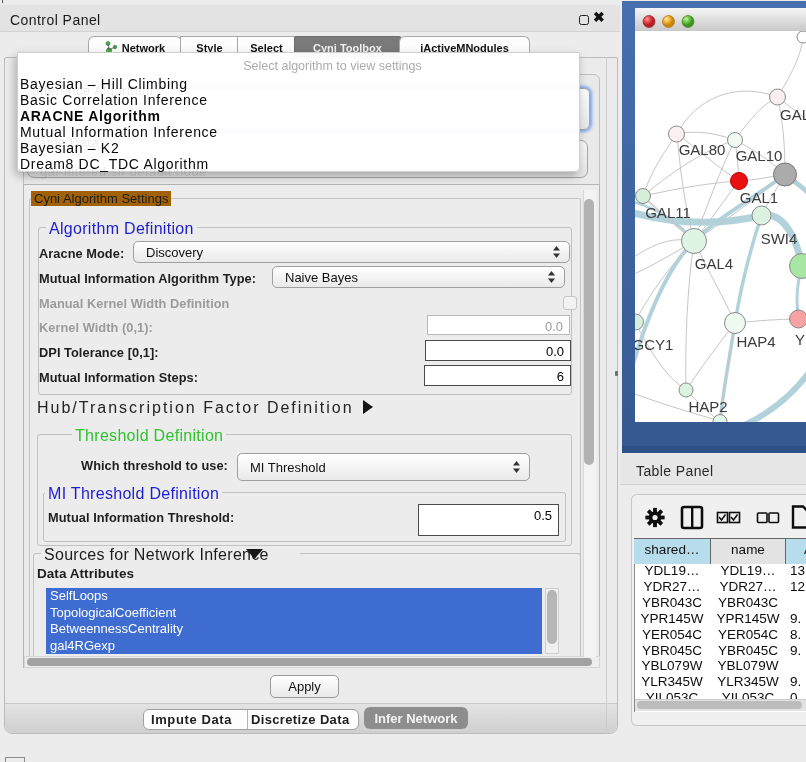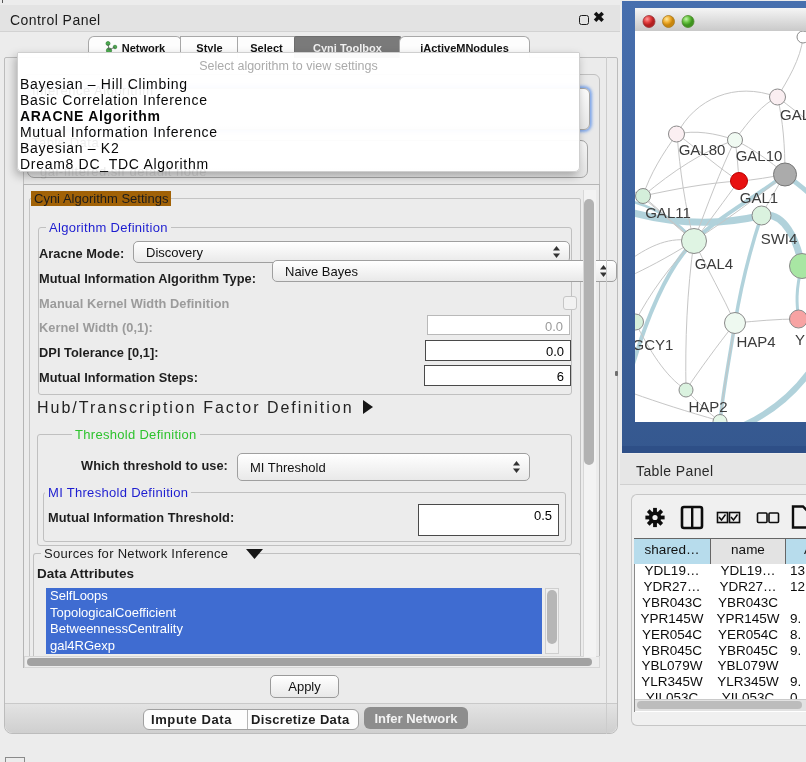--- a/index.html
+++ b/index.html
@@ -2,21 +2,21 @@
 <html><head>
 <meta charset="utf-8">
 <style>
   html,body{margin:0;padding:0;}
   body{width:806px;height:762px;position:relative;overflow:hidden;
        background:#ececec;font-family:"Liberation Sans",sans-serif;}
   .abs{position:absolute;}
   .b{font-weight:bold;font-size:12.8px;letter-spacing:0.05px;color:#1e1e1e;}
   .dis{color:#9b9b9b;}
   .grp{position:absolute;border:1px solid #c0c0c0;border-radius:3px;}
-  .gt{position:absolute;top:-8px;left:7px;background:#ececec;padding:0 3px;font-size:13px;letter-spacing:0.3px;}
+  .gt{position:absolute;top:-8px;left:7px;background:#ececec;padding:0 3px;font-size:16px;letter-spacing:0.3px;}
   .combo{position:absolute;border:1px solid #9f9f9f;border-radius:5px;
          background:linear-gradient(#ffffff,#e9e9e9);box-sizing:border-box;}
   .combo .ct{position:absolute;left:12px;top:50%;transform:translateY(-50%);font-size:13px;color:#111;}
   .combo svg{position:absolute;right:8px;top:50%;transform:translateY(-50%);}
   .field{position:absolute;background:#fff;box-sizing:border-box;
          font-size:13px;text-align:right;padding:3px 6px 0 0;}
   .tab{position:absolute;background:#fdfdfd;border:1px solid #a8a8a8;border-bottom:none;
        border-radius:6px 6px 0 0;font-weight:bold;font-size:11px;color:#111;
        display:flex;align-items:center;justify-content:center;}
 </style>
@@ -56,21 +56,21 @@
 </div>
 <div class="b abs" style="left:39px;top:246px;">Aracne Mode:</div>
 <div class="combo" style="left:133px;top:241px;width:437px;height:22px;">
   <span class="ct">Discovery</span>
   <svg width="9" height="14" viewBox="0 0 9 14">
       <path d="M4.5 1 L8 5.6 L1 5.6 Z" fill="#333"></path>
       <path d="M4.5 13 L1 8.4 L8 8.4 Z" fill="#333"></path>
     </svg>
 </div>
 <div class="b abs" style="left:39px;top:271px;">Mutual Information Algorithm Type:</div>
-<div class="combo" style="left:272px;top:260px;width:345px;height:22px;text-align:center;">
+<div class="combo" style="left:272px;top:266px;width:293px;height:22px;text-align:center;">
   <span class="ct">Naive Bayes</span>
   <svg width="9" height="14" viewBox="0 0 9 14">
       <path d="M4.5 1 L8 5.6 L1 5.6 Z" fill="#333"></path>
       <path d="M4.5 13 L1 8.4 L8 8.4 Z" fill="#333"></path>
     </svg>
 </div>
 <div class="b abs dis" style="left:39px;top:296px;">Manual Kernel Width Definition</div>
 <div class="abs" style="left:563px;top:296px;width:12px;height:12px;border:1px solid #c6c6c6;border-radius:3px;background:#f2f2f2;"></div>
 <div class="b abs dis" style="left:39px;top:320px;">Kernel Width (0,1):</div>
 <div class="field dis" style="left:427px;top:315px;width:143px;height:20px;border:1px solid #b9b9b9;">0.0</div>
@@ -127,21 +127,21 @@
 <div class="abs" style="left:364px;top:707px;width:104px;height:22px;background:#8d8d8d;border-radius:6px;color:#f3f3f3;font-weight:bold;font-size:13px;display:flex;align-items:center;justify-content:center;">Infer Network</div>
 
 <div class="abs" style="left:583px;top:190px;width:13px;height:467px;background:#f3f3f3;border-left:1px solid #d8d8d8;box-sizing:border-box;"></div>
 <div class="abs" style="left:584px;top:199px;width:10px;height:266px;background:#b2b2b2;border-radius:5px;"></div>
 <div class="abs" style="left:606px;top:57px;width:1px;height:677px;background:#cccccc;"></div>
 <div class="abs" style="left:615px;top:371px;width:3px;height:5px;background:#6f6f6f;border-radius:1px;"></div>
 
 <div class="abs" style="left:5px;top:757px;width:18px;height:12px;border:1px solid #8a8a8a;background:#ececec;"></div>
 
 <div class="abs" style="left:17px;top:52px;width:563px;height:120px;background:rgba(255,255,255,0.96);border:1px solid #cfcfcf;border-radius:2px;border-radius:1px 1px 5px 5px;box-shadow:-2px 4px 10px rgba(0,0,0,0.28);box-sizing:border-box;">
-  <div class="abs" style="left:0;top:6px;width:541px;text-align:center;font-size:12.5px;color:#ababab;">Select algorithm to view settings</div>
+  <div class="abs" style="left:0;top:6px;width:541px;text-align:center;font-size:12.5px;color:#ababab;padding-left:44px;">Select algorithm to view settings</div>
     <div class="abs" style="left:14px;top:30px;font-size:13px;color:rgba(40,40,40,0.09);letter-spacing:0.5px;">Inference Algorithm</div>
     <div class="abs" style="left:14px;top:82px;font-size:13px;color:rgba(40,40,40,0.08);letter-spacing:0.5px;">Table Data</div>
     <div class="abs" style="left:22px;top:111px;font-size:13px;color:rgba(40,40,40,0.10);letter-spacing:0.5px;">gal-filtered.sif default node</div>
   <div class="abs" style="left:2px;top:23px;font-size:14px;letter-spacing:0.7px;color:#070707;line-height:16px;">Bayesian – Hill Climbing<br>Basic Correlation Inference<br><b>ARACNE Algorithm</b><br>Mutual Information Inference<br>Bayesian – K2<br>Dream8 DC_TDC Algorithm</div>
 </div>
 
 <div class="abs" style="left:622px;top:1px;width:184px;height:452px;background:linear-gradient(#476fae,#35588f);"></div>
 <div class="abs" style="left:622px;top:446px;width:184px;height:7px;background:#2e4f87;"></div>
 
 <div class="abs" style="left:635px;top:8px;width:171px;height:23px;background:linear-gradient(#f5f5f5,#c9c9c9);border-bottom:1px solid #9a9a9a;">

